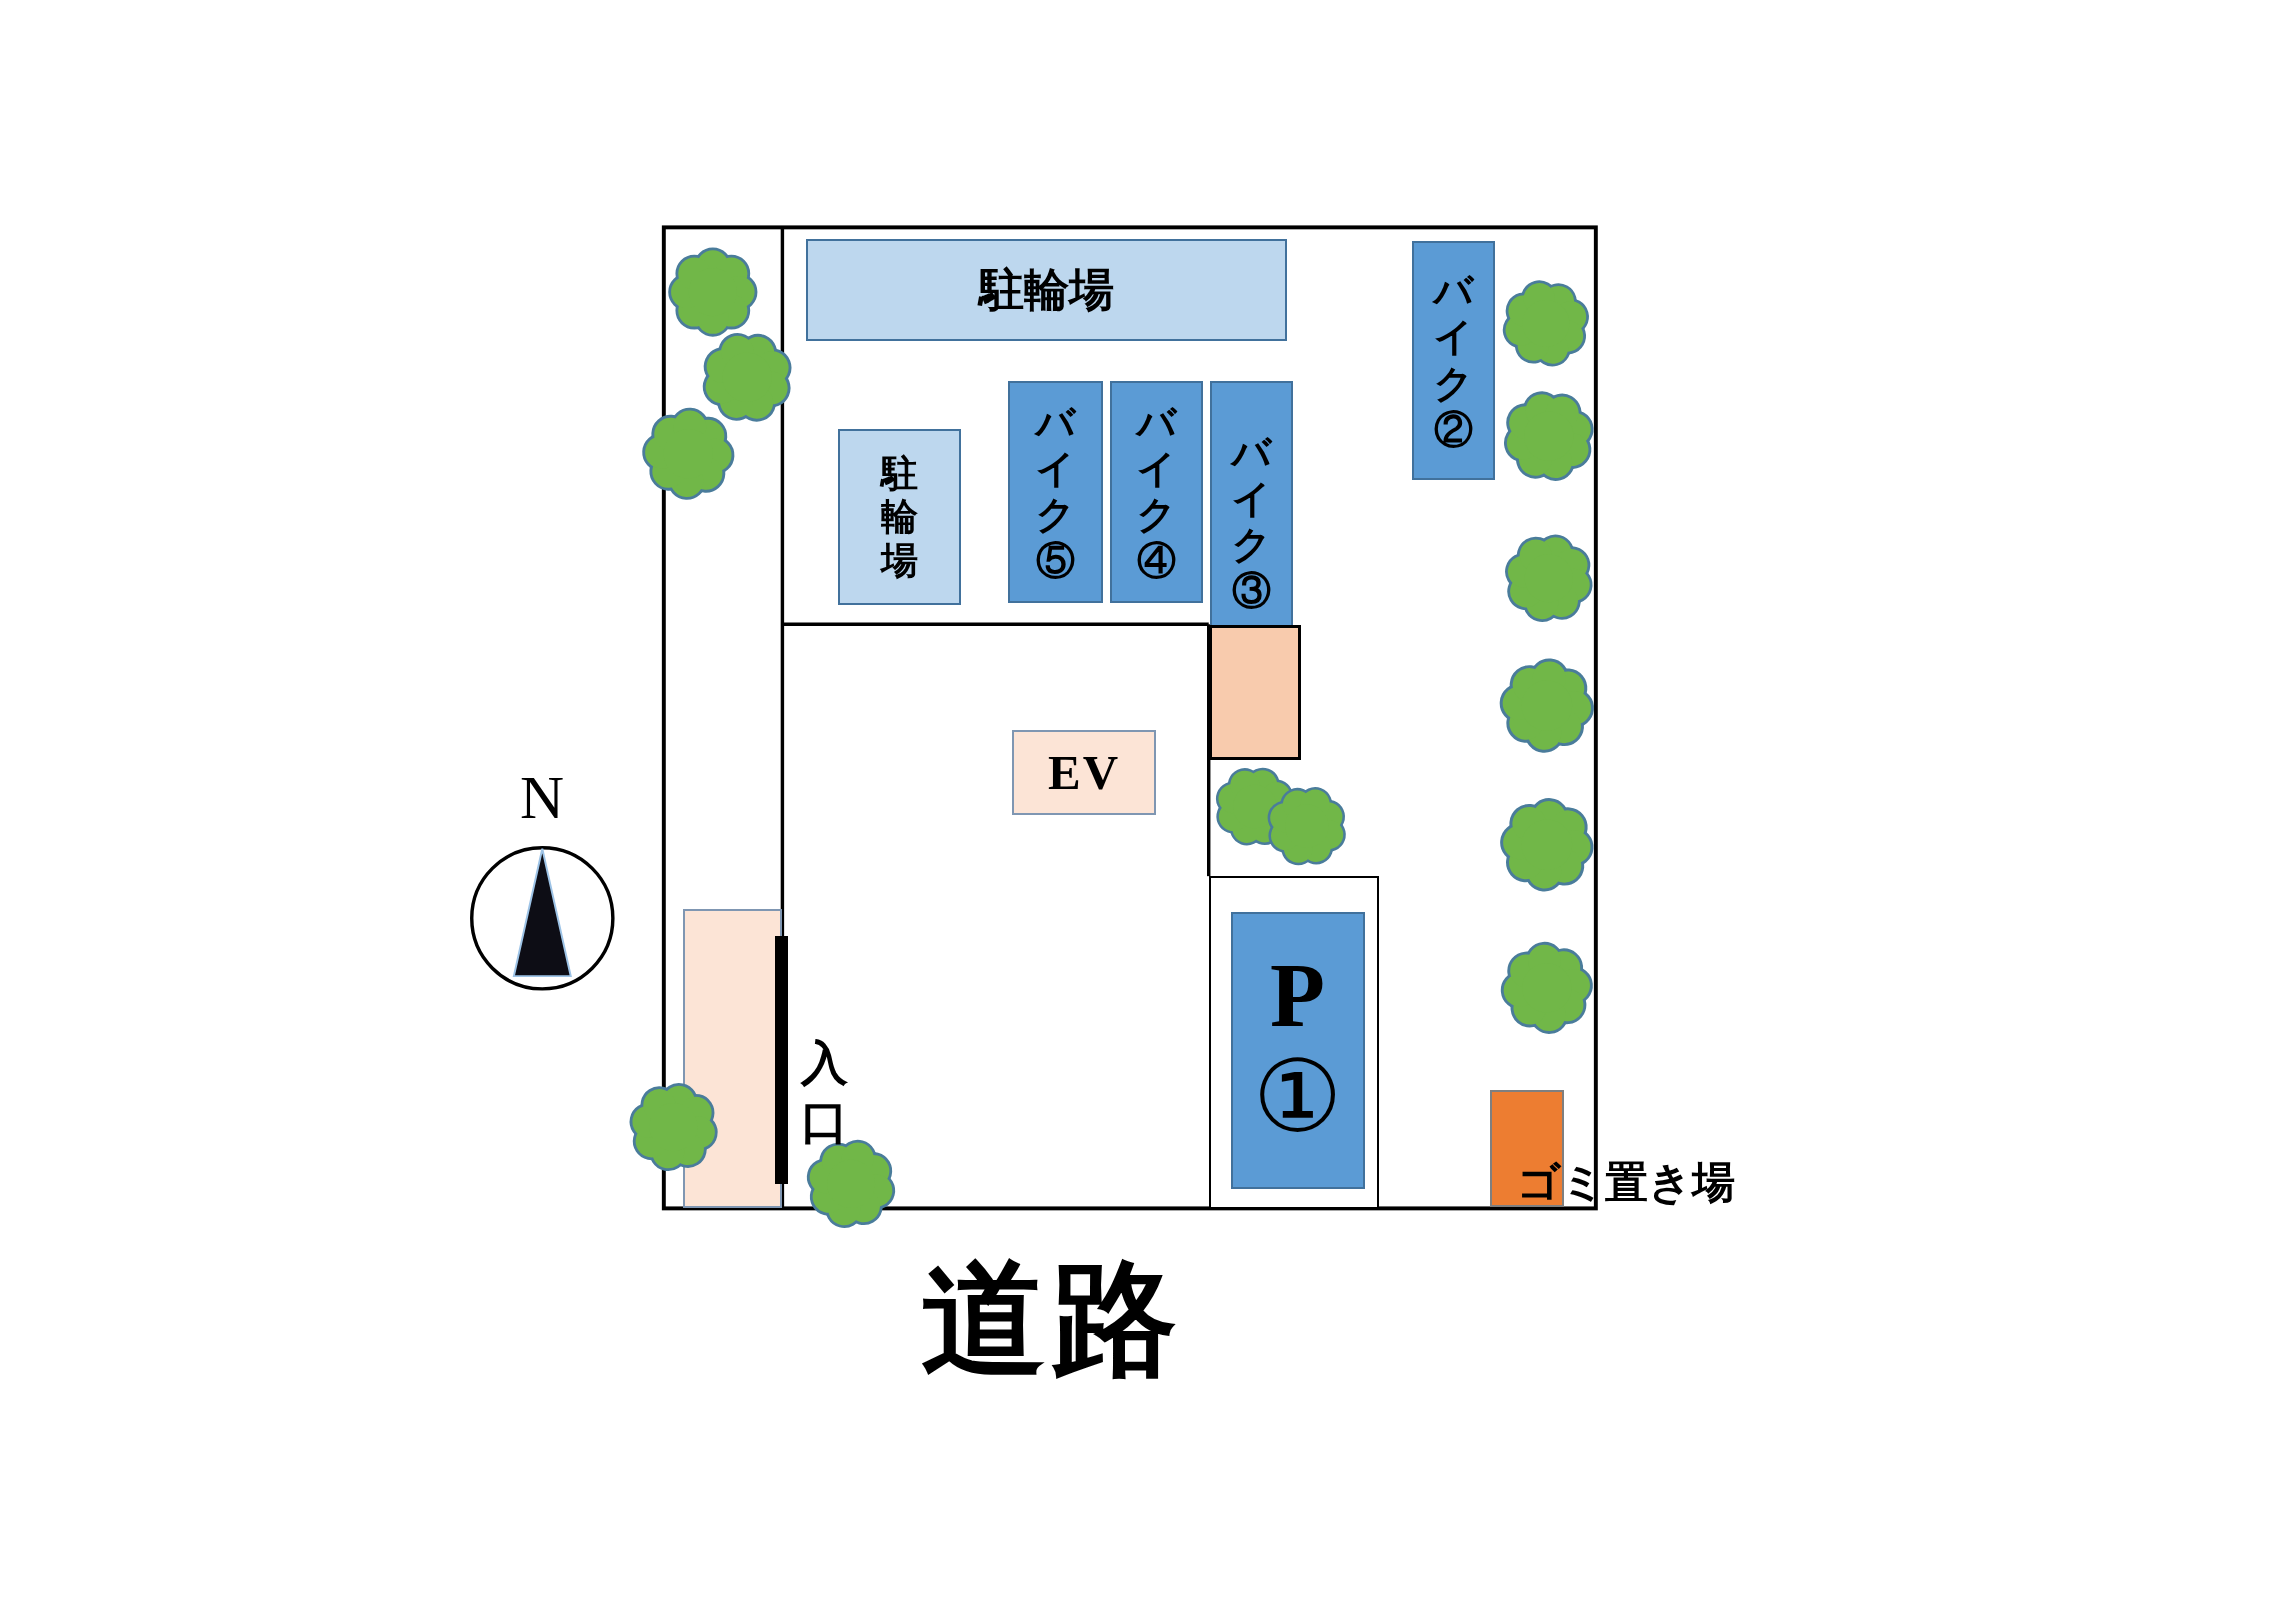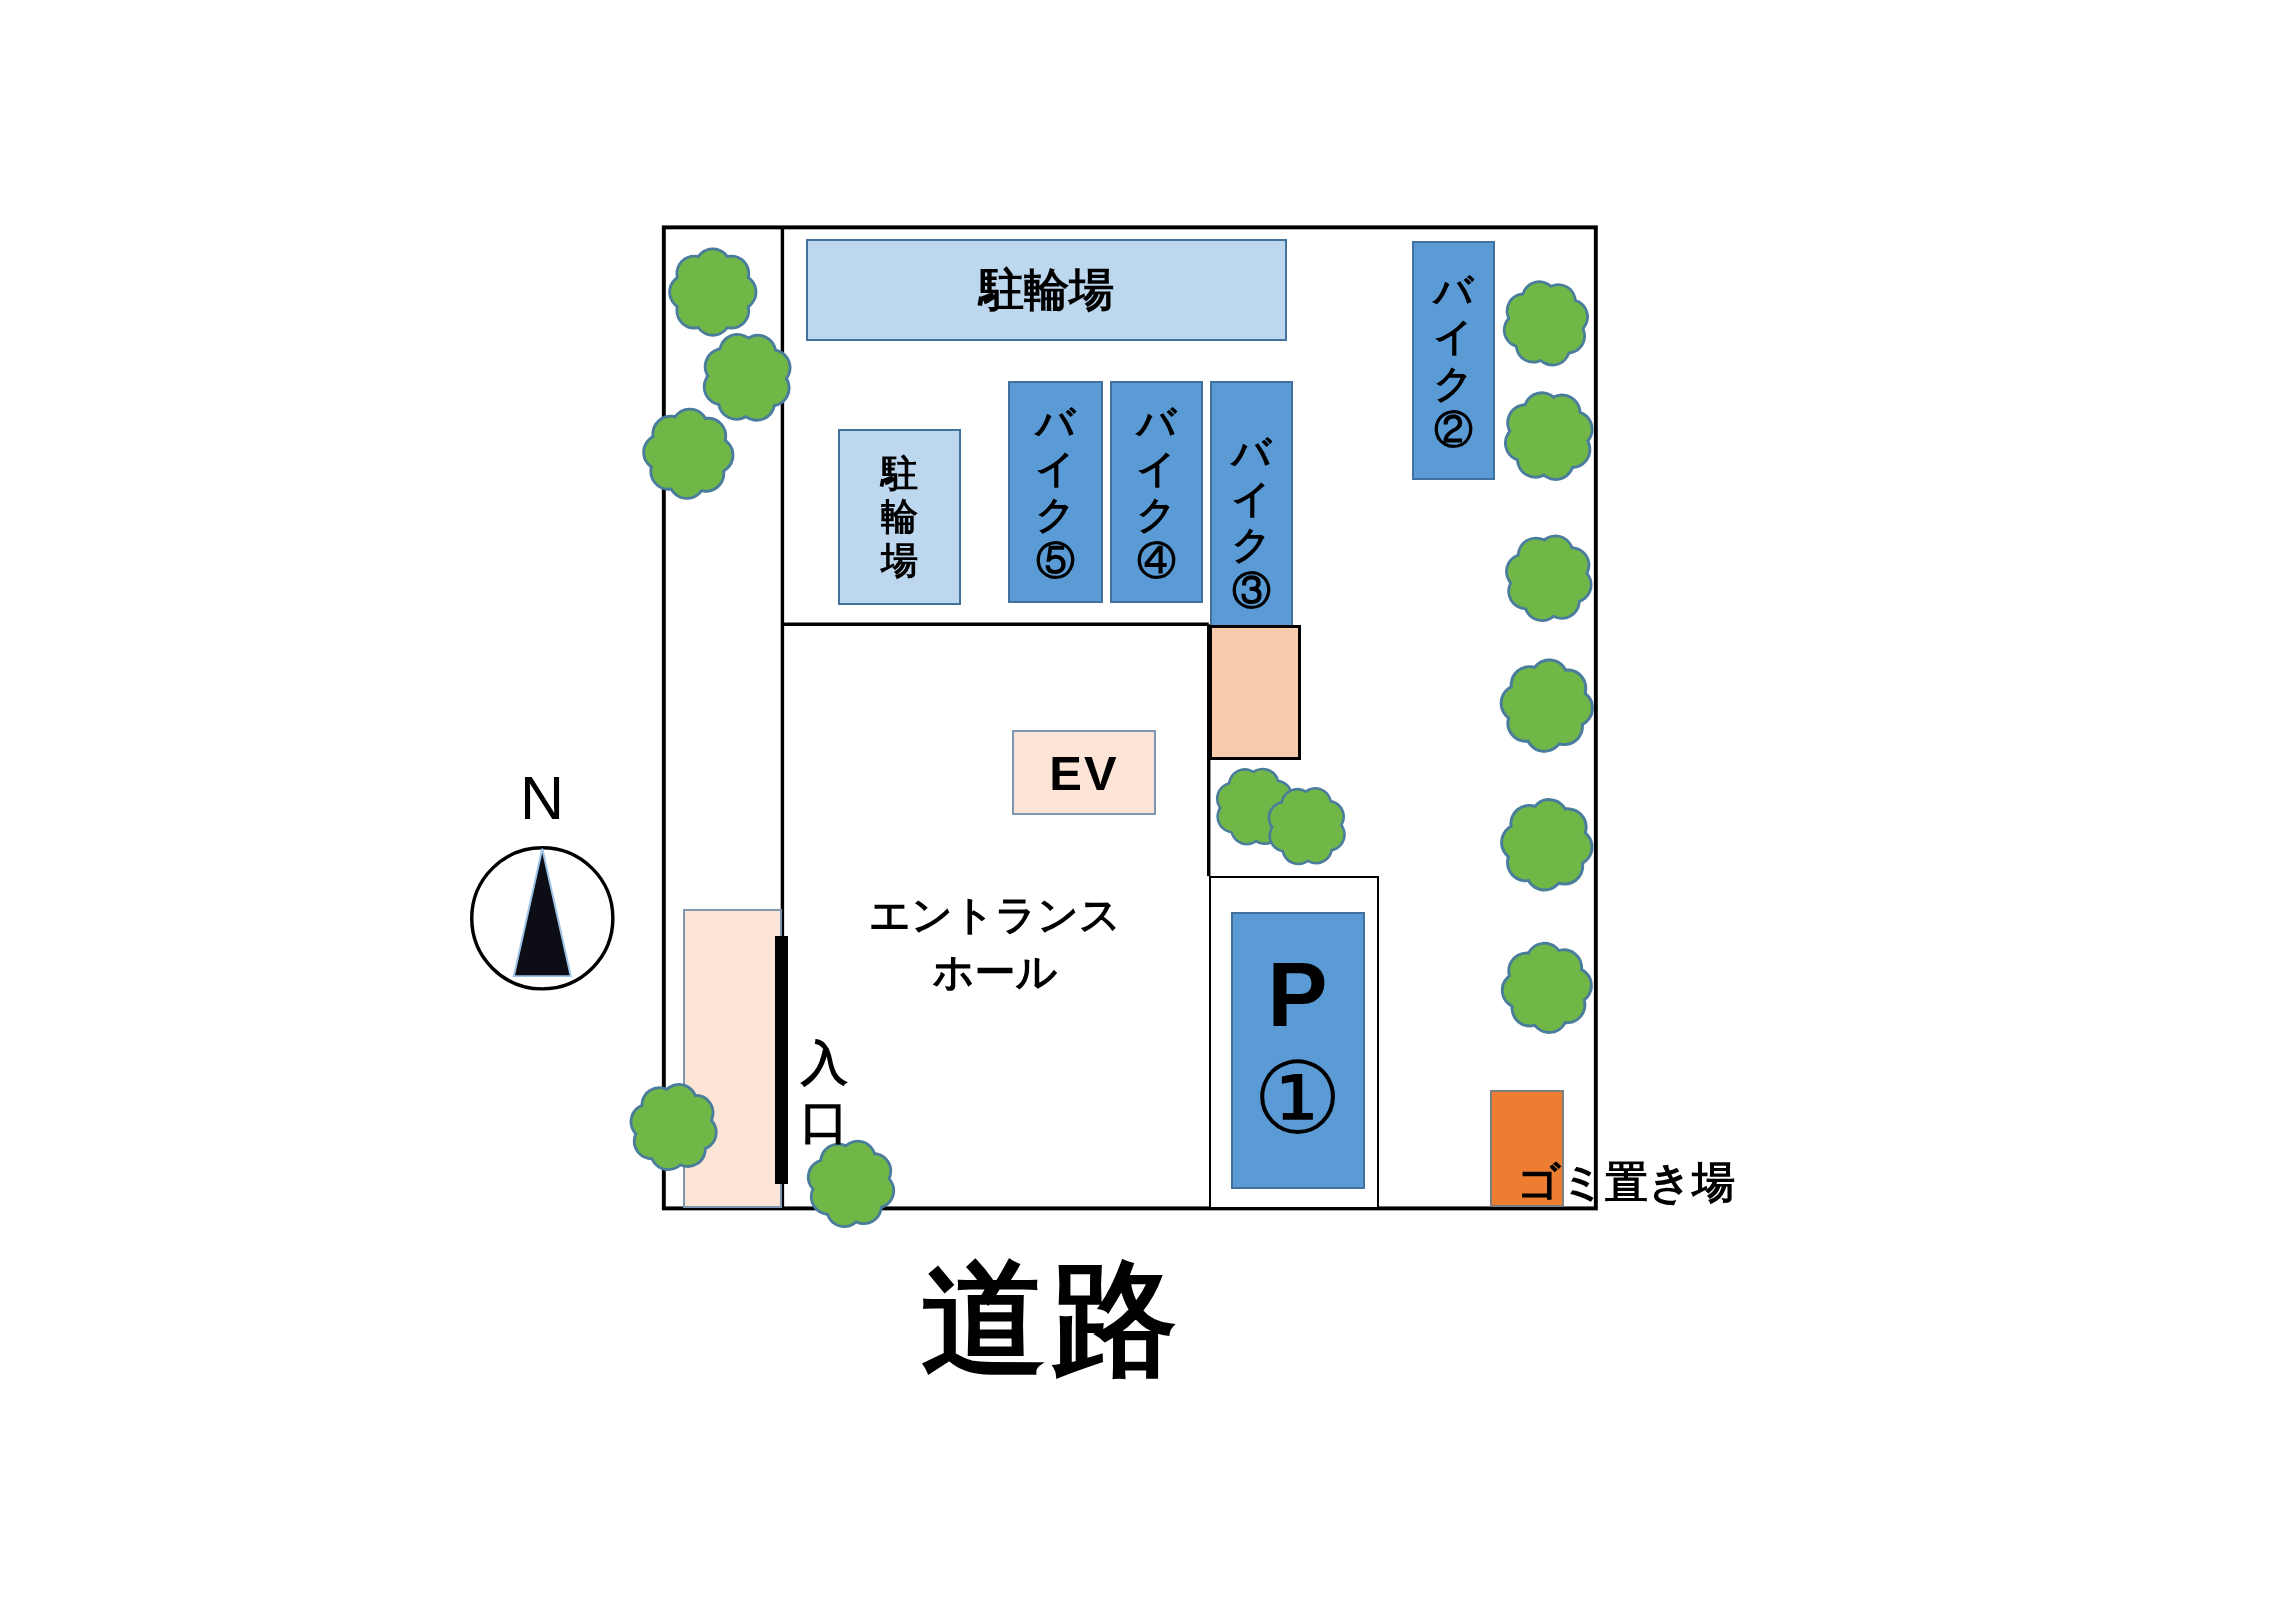--- a/index.html
+++ b/index.html
@@ -1,20 +1,20 @@
 <!DOCTYPE html>
 <html><head>
 <meta charset="utf-8">
 <style>
   html,body{margin:0;padding:0;background:#ffffff;}
   .canvas{
     position:relative;
     width:2292px;height:1620px;
     background:#ffffff;
-    font-family:Liberation Sans, sans-serif;
+    font-family:Liberation Serif, serif;
     color:#000;
     overflow:hidden;
   }
   svg.layer{position:absolute;left:0;top:0;}
   .z0{z-index:0;} .z2{z-index:2;}
   .box{position:absolute;box-sizing:border-box;display:flex;align-items:center;justify-content:center;z-index:1;}
   .lightblue{background:#bdd7ee;border:2.9px solid #41719c;}
   .midblue{background:#5b9bd5;border:2.9px solid #41719c;}
   .peach{background:#fce4d6;border:2.9px solid #7f96b2;}
   .peach-dark{background:#f8cbad;border:3.9px solid #000;}
@@ -85,24 +85,20 @@
   <div class="box midblue" style="left:1412px;top:241px;width:83px;height:239px;">
     <span class="vtext bike-lbl">バイク②</span>
   </div>
 
   <div class="box peach-dark" style="left:1209px;top:625px;width:92px;height:135px;"></div>
 
   <div class="box peach" style="left:1012px;top:730px;width:144px;height:85px;">
     <span class="ev-lbl">EV</span>
   </div>
 
-  <div class="hall-text">
-    <div>エントランス</div>
-    <div>ホール</div>
-  </div>
 
   <div class="box peach" style="left:683px;top:909px;width:99px;height:299px;"></div>
 
   <div class="door-bar"></div>
 
   <div class="entrance-lbl">
     <span class="vtext" style="width:1.05em;">入口</span>
   </div>
 
   <div class="box white-encl" style="left:1209px;top:876px;width:170px;height:333px;">

